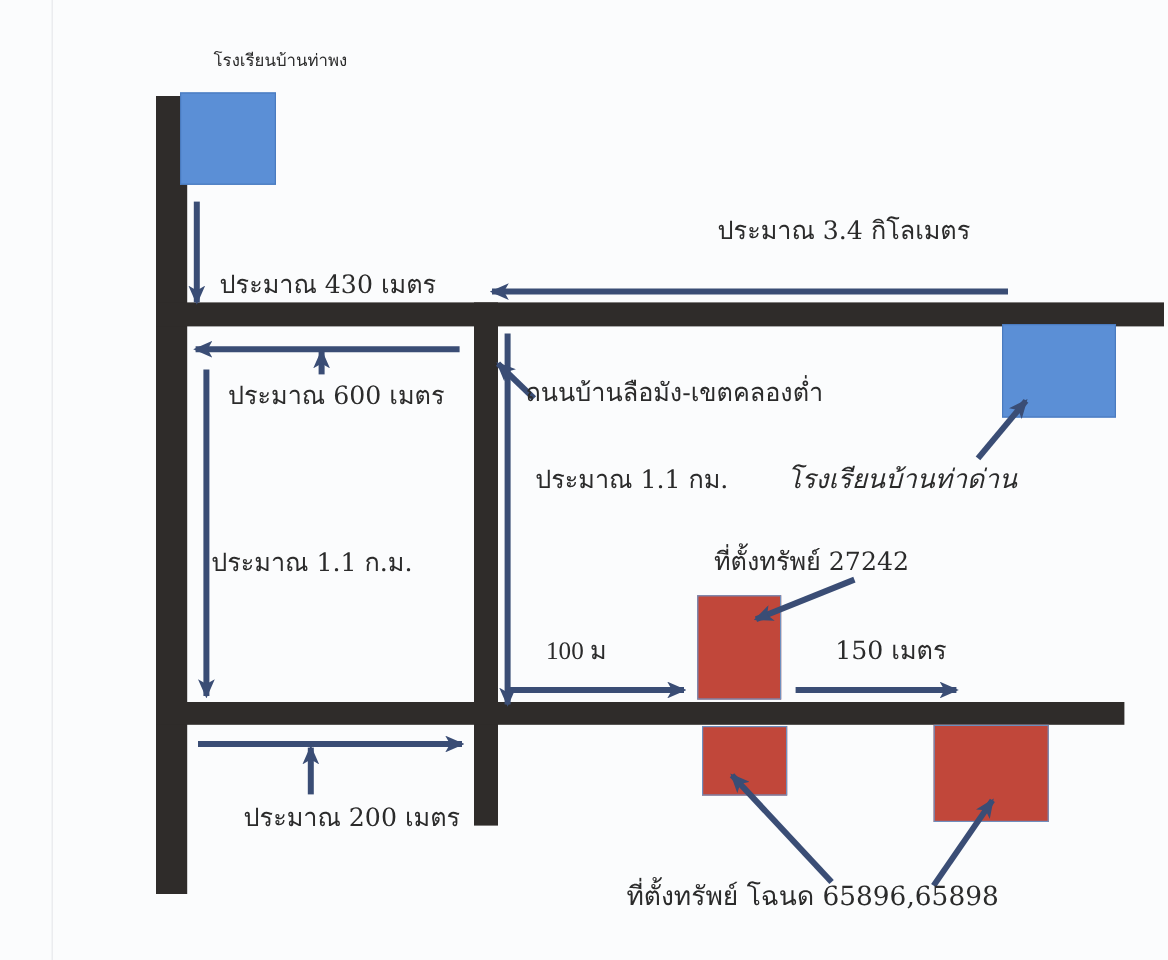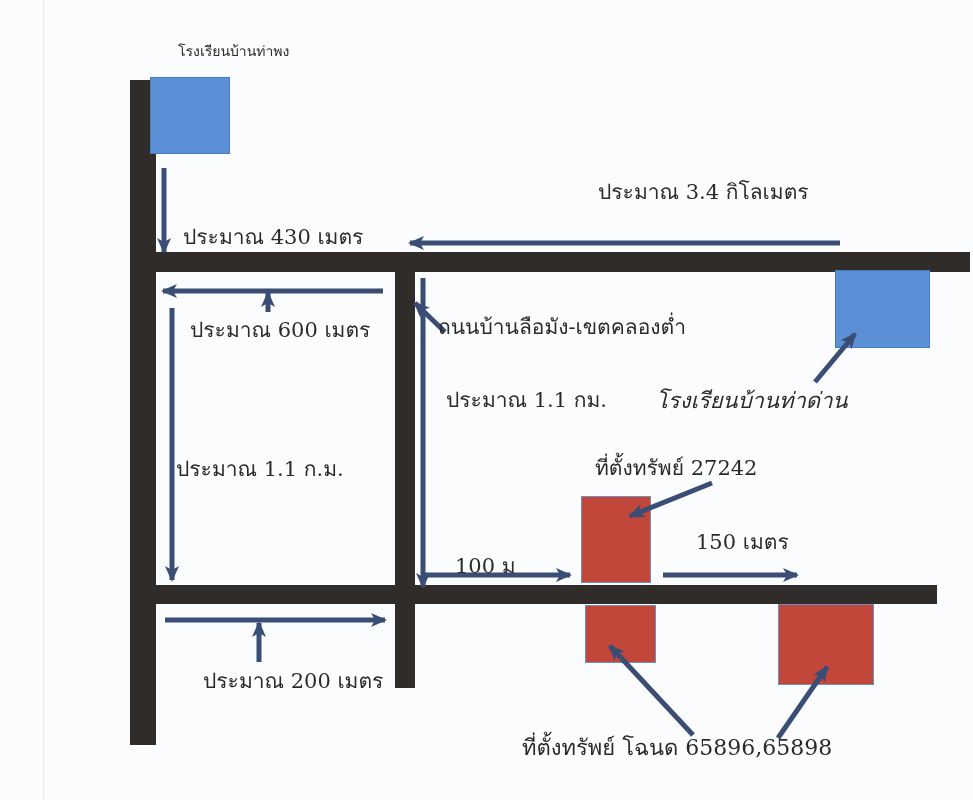--- a/index.html
+++ b/index.html
@@ -75,16 +75,16 @@
 
 <div class="label" style="left:178px; top:44px; font-size:14px;">โรงเรียนบ้านท่าพง</div>
 <div class="label" style="left:183px; top:180px;margin-top:47px;">ประมาณ 430 เมตร</div>
 <div class="label" style="left:598px; top:182px;">ประมาณ 3.4 กิโลเมตร</div>
 <div class="label" style="left:190px; top:320px;">ประมาณ 600 เมตร</div>
 <div class="label" style="left:438px; top:317px;text-align:center;">ถนนบ้านลือมัง-เขตคลองต่ำ</div>
 <div class="label" style="left:446px; top:390px;">ประมาณ 1.1 กม.</div>
 <div class="label" style="left:656px; top:390px; font-size:22px;font-style:italic;">โรงเรียนบ้านท่าด่าน</div>
 <div class="label" style="left:176px; top:459px;">ประมาณ 1.1 ก.ม.</div>
 <div class="label" style="left:595px; top:458px;">ที่ตั้งทรัพย์ 27242</div>
-<div class="label" style="left:455px; top:556px;">100 ม</div>
+<div class="label" style="left:455px; top:532px;font-family:Liberation Serif, serif;">100 ม</div>
 <div class="label" style="left:696px; top:532px;">150 เมตร</div>
 <div class="label" style="left:203px; top:671px;">ประมาณ 200 เมตร</div>
 <div class="label" style="left:522px; top:737px; font-size:22px;">ที่ตั้งทรัพย์ โฉนด 65896,65898</div>
 
 </body></html>

